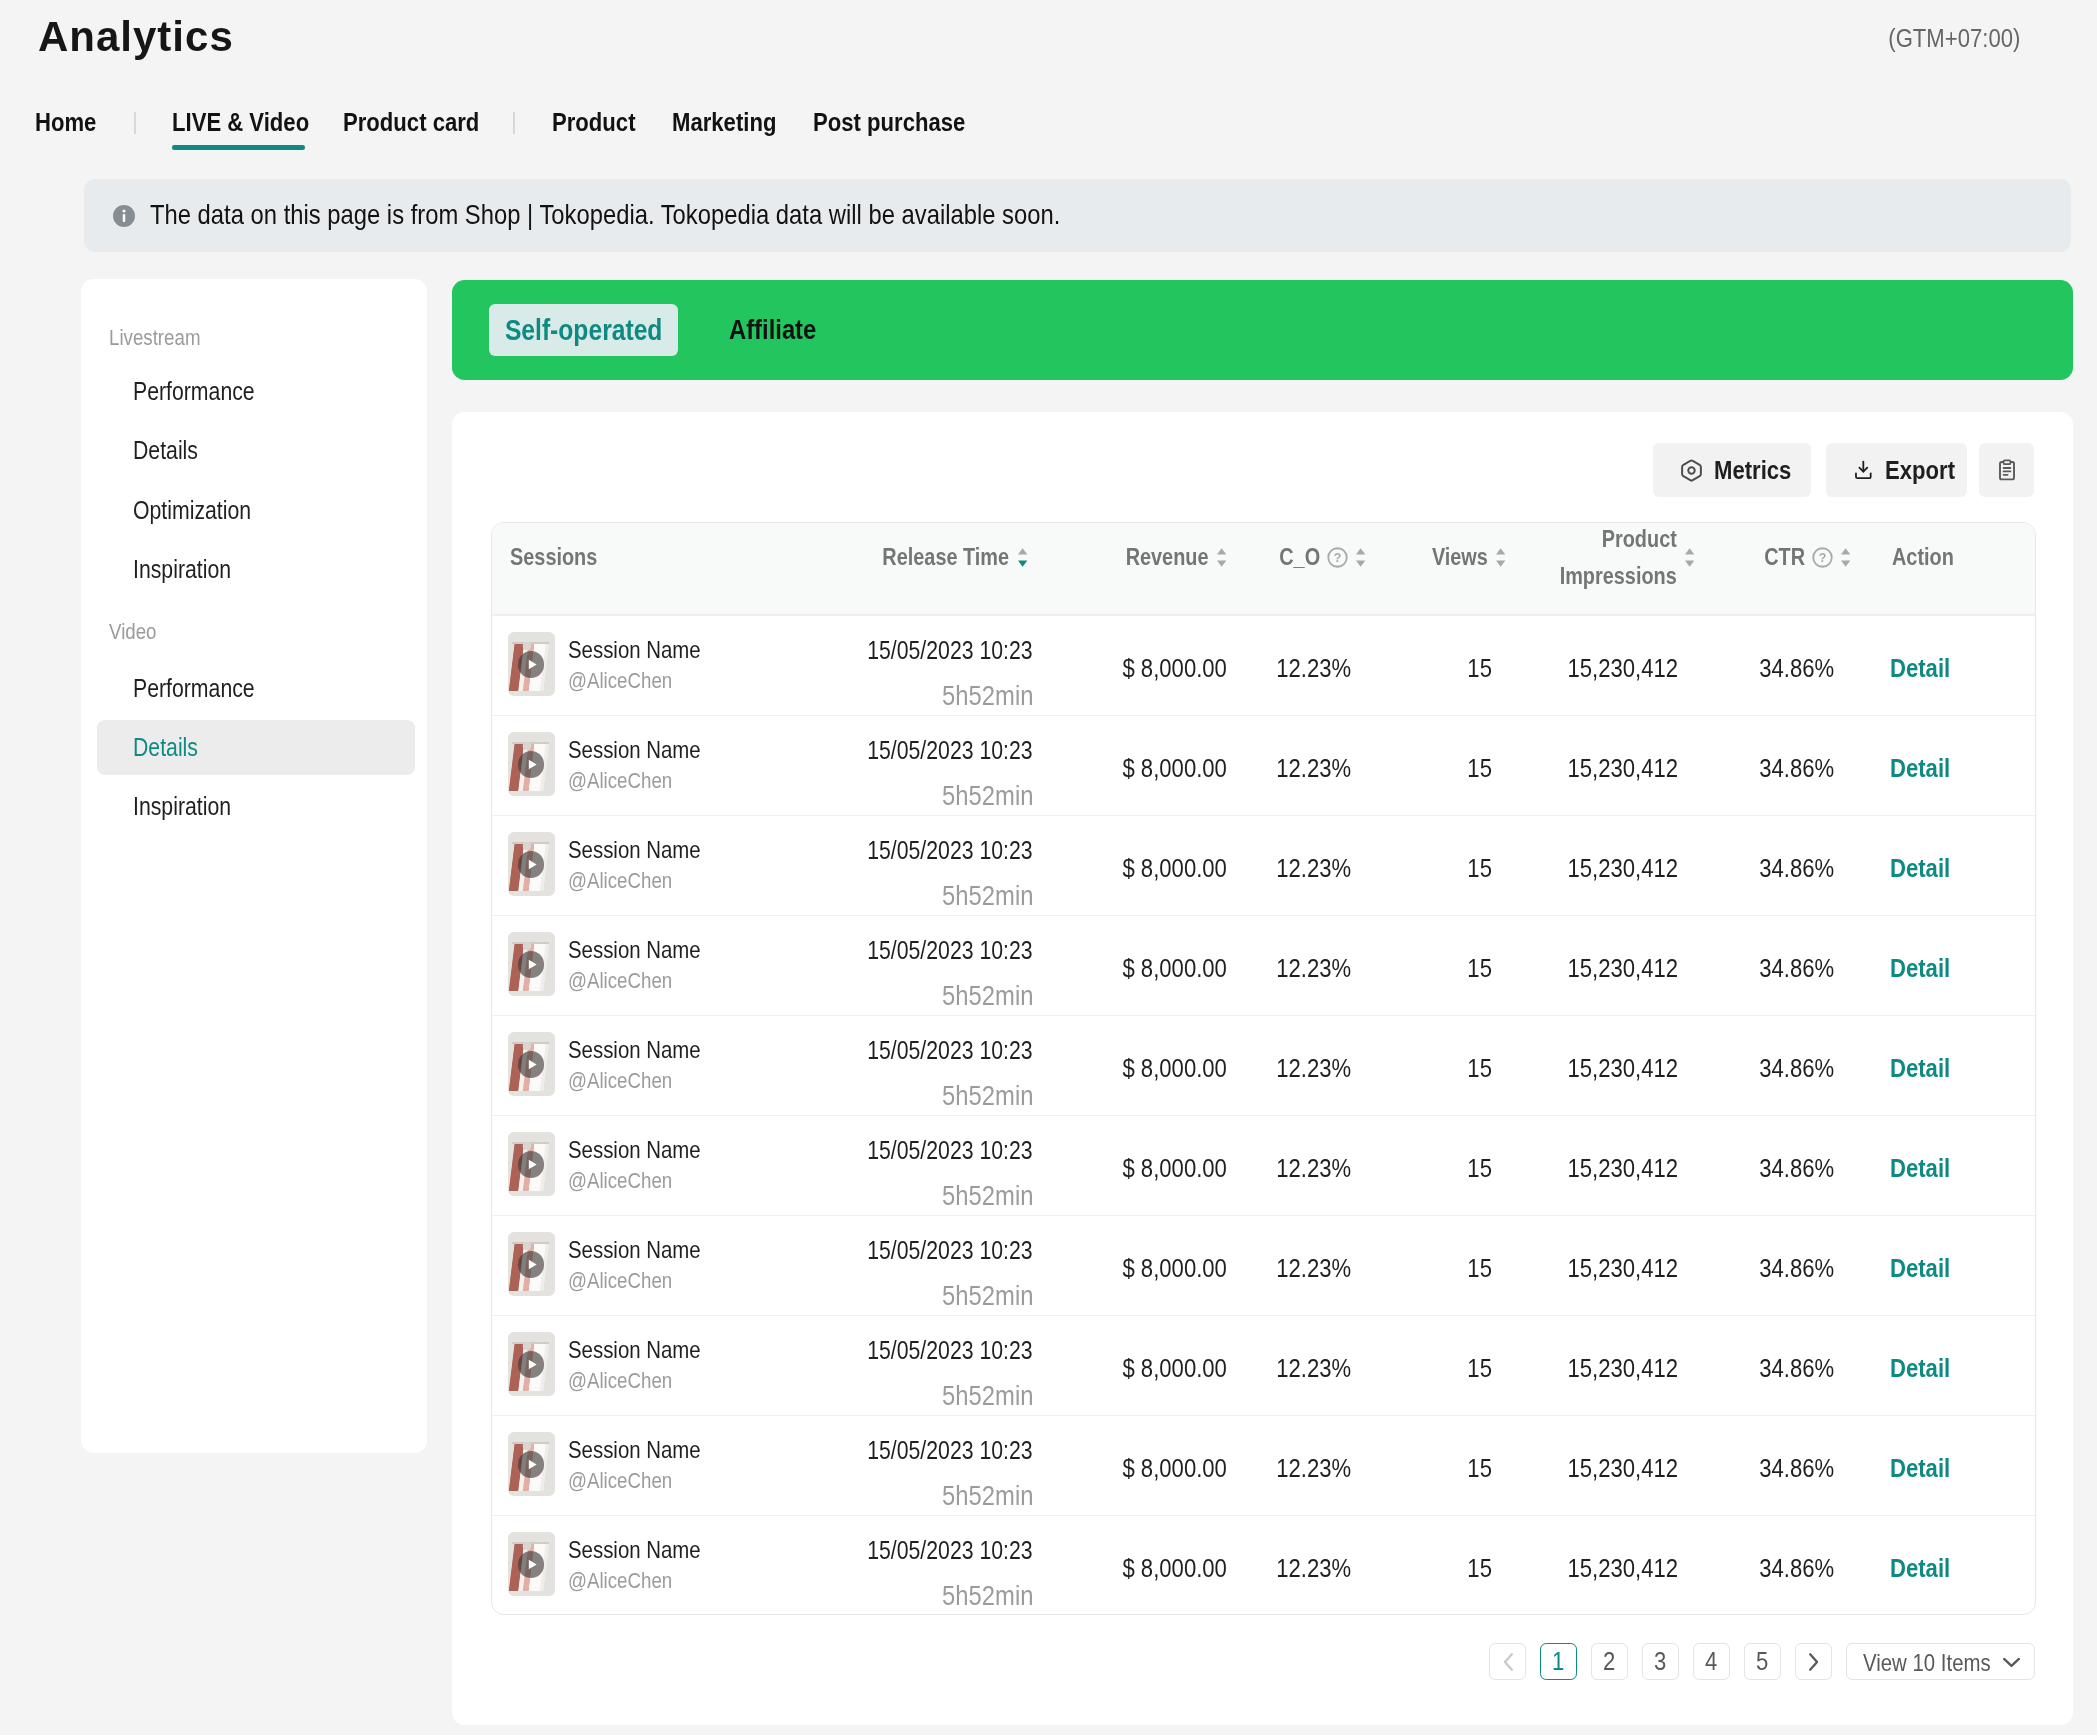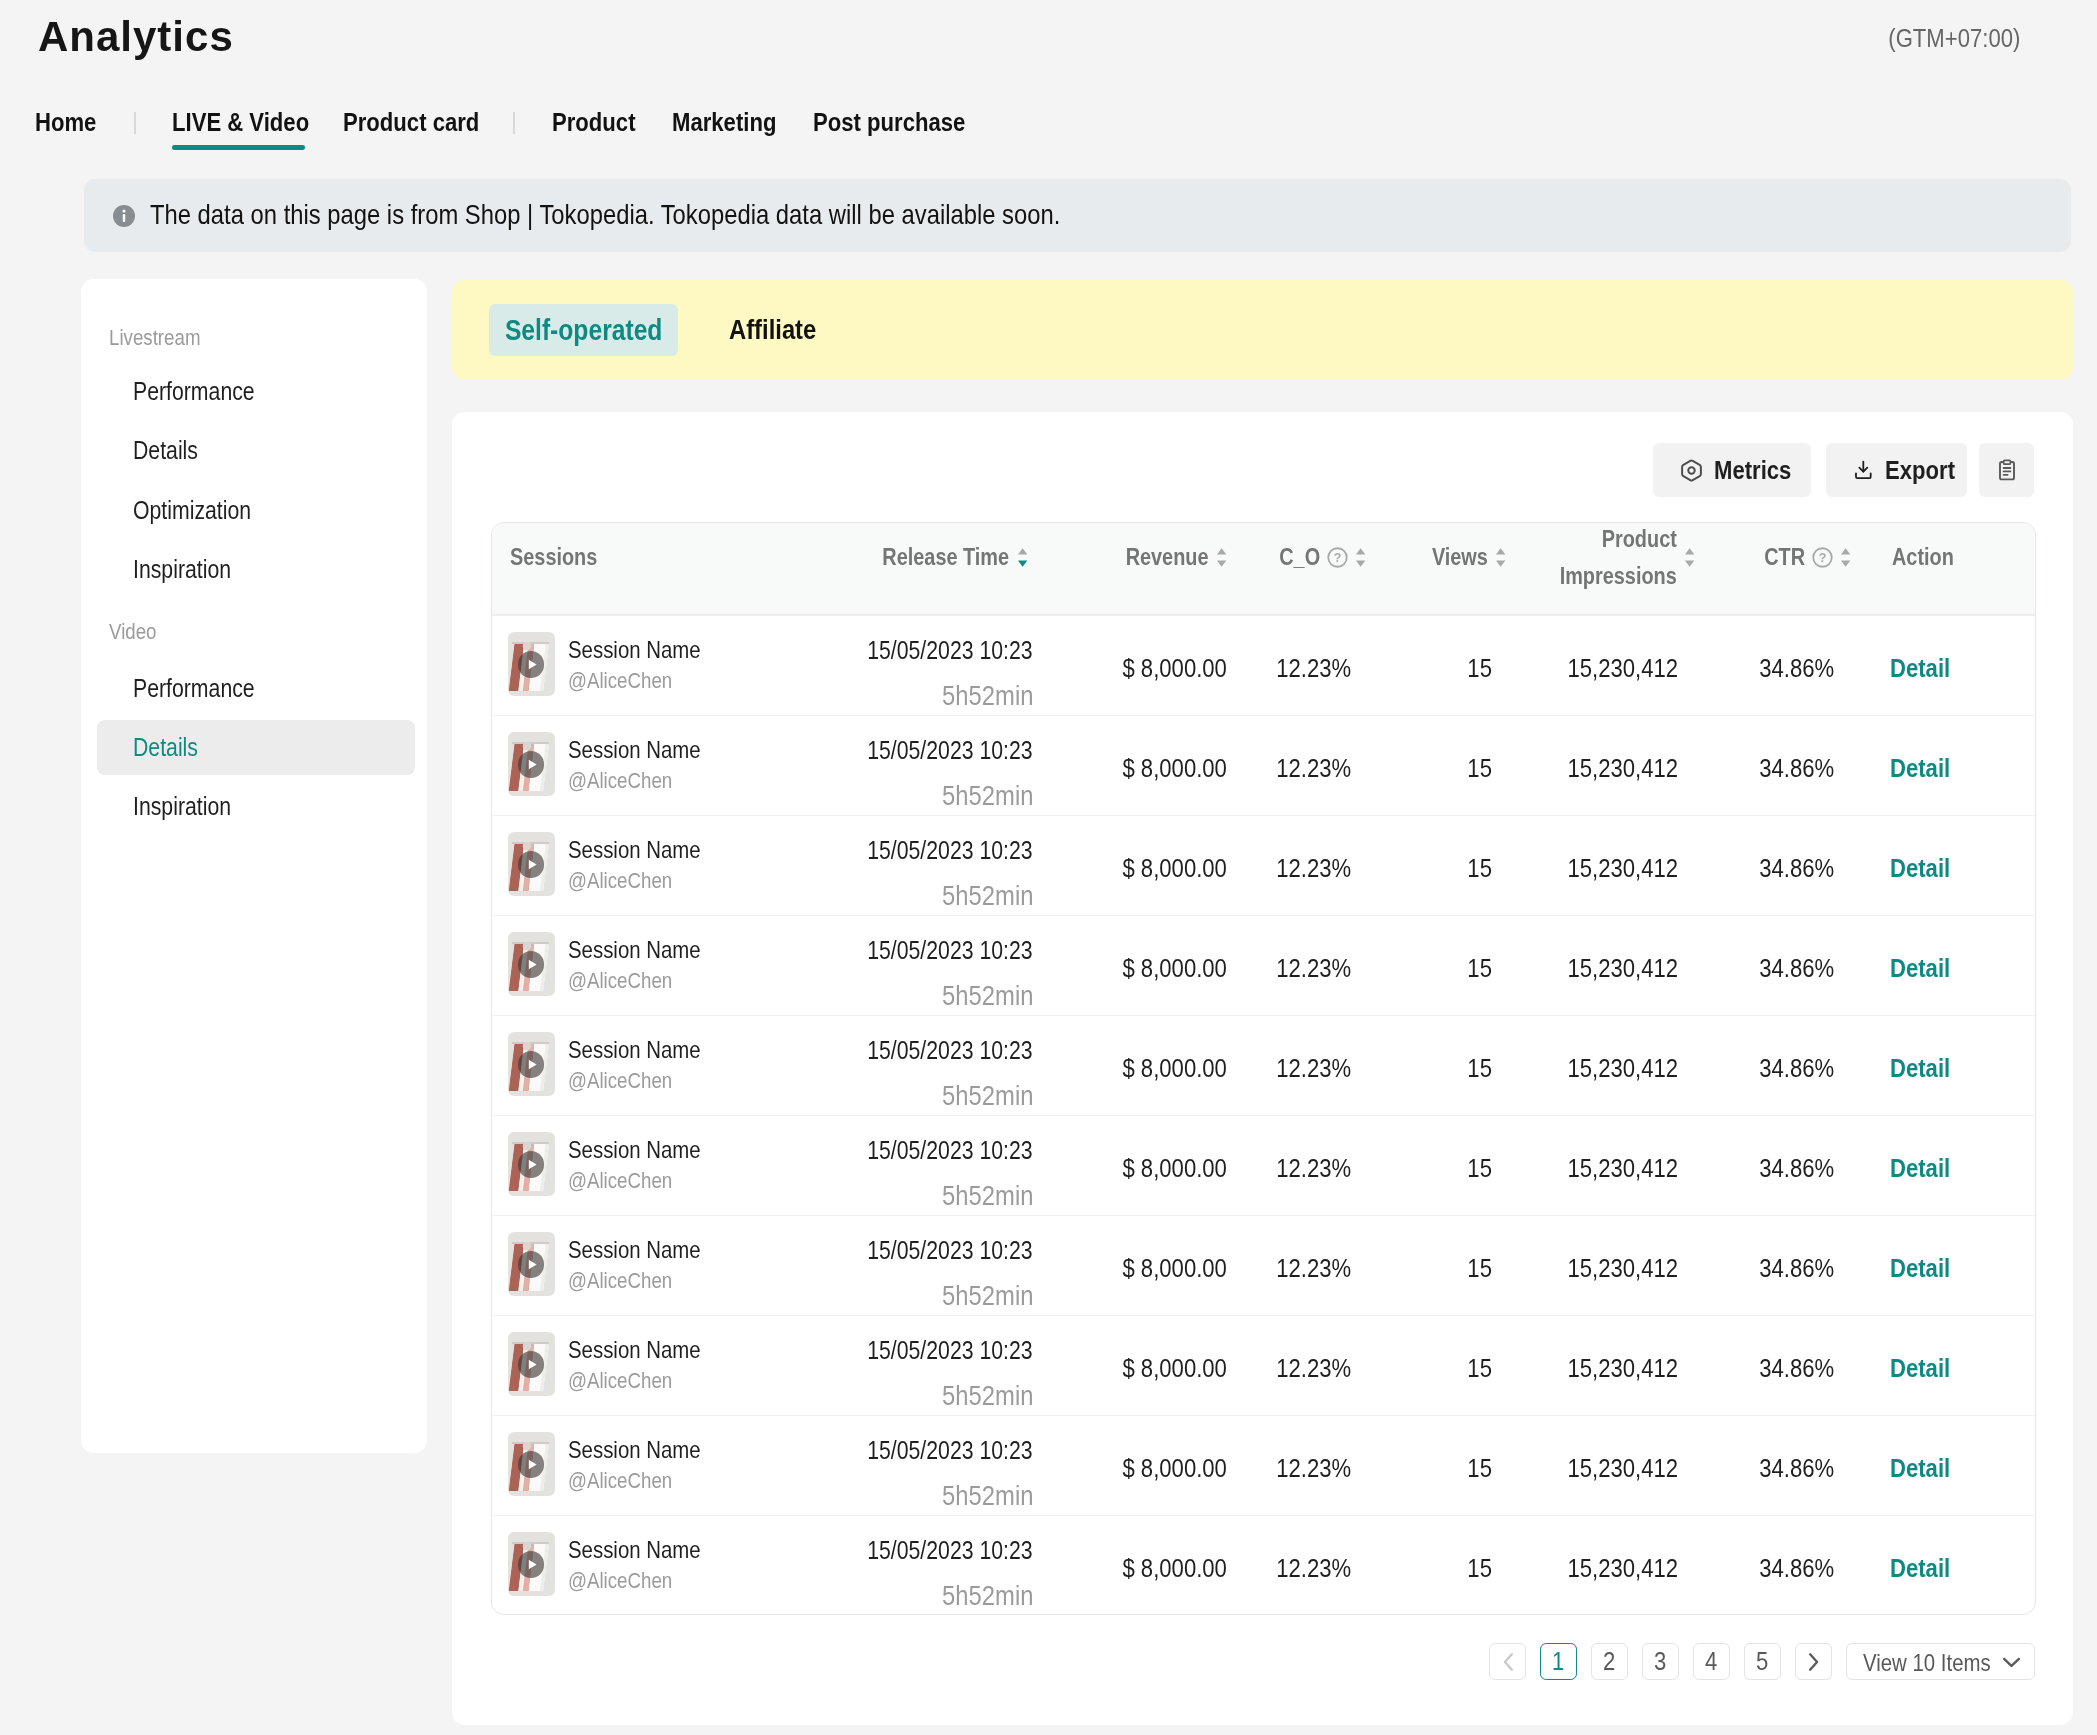--- a/index.html
+++ b/index.html
@@ -14,21 +14,21 @@
 .nav span { position:absolute; top:0; white-space:nowrap; }
 .nav .sep { width:1.6px; height:22.6px; background:#d8d8d8; top:4.7px; }
 .underline { position:absolute; left:172px; top:145px; width:133px; height:4.7px; background:#0e8a82; border-radius:2.3px; }
 .banner { position:absolute; left:84px; top:179px; width:1987px; height:73px; background:#e8ebed; border-radius:11px; display:flex; align-items:center; }
 .banner svg { margin-left:29px; flex:none; }
 .banner .txt { margin-left:15px; font-size:28px; color:#121212; position:relative; top:-0.8px; }
 .sidebar { position:absolute; left:81px; top:279px; width:346px; height:1174px; background:#fff; border-radius:12.5px; }
 .sb-label { position:absolute; left:28px; font-size:22px; color:#9b9b9b; }
 .sb-item { position:absolute; left:52px; font-size:25px; color:#1f1f1f; }
 .sb-hl { position:absolute; left:15.6px; width:318px; height:55px; background:#ececec; border-radius:7.8px; }
-.card1 { position:absolute; left:452px; top:280px; width:1621px; height:100px; background:#fef9c3; border-radius:12.5px; }
+.card1 { position:absolute; left:452px; top:280px; width:1621px; height:100px; background:#22c55e; border-radius:12.5px; }
 .pill { position:absolute; left:37px; top:24px; width:189px; height:52px; background:#d9ebe9; border-radius:6.2px; color:#0e8a82; font-size:29px; font-weight:700; display:flex; align-items:center; justify-content:center; }
 .aff { position:absolute; left:277px; top:0; height:100px; display:flex; align-items:center; font-size:28px; font-weight:700; color:#121212; }
 .card2 { position:absolute; left:452px; top:412px; width:1621px; height:1313px; background:#fff; border-radius:12.5px; }
 .select { position:absolute; left:40px; top:32px; width:419px; height:52px; background:#fff; border:1.6px solid #bdbdbd; border-radius:7.8px; display:flex; align-items:center; }
 .select .txt { margin-left:18px; font-size:26.6px; color:#1f1f1f; }
 .select svg { position:absolute; right:22px; }
 .btn { position:absolute; top:31px; height:54px; background:#f2f2f2; border-radius:6.2px; display:flex; align-items:center; justify-content:flex-start; gap:10px; font-size:26px; font-weight:700; color:#1f1f1f; }
 .btn-metrics { left:1201px; width:158px; padding-left:26px; }
 .btn-export { left:1374px; width:141px; padding-left:26px; }
 .btn-clip { left:1527px; width:55px; justify-content:center; }

